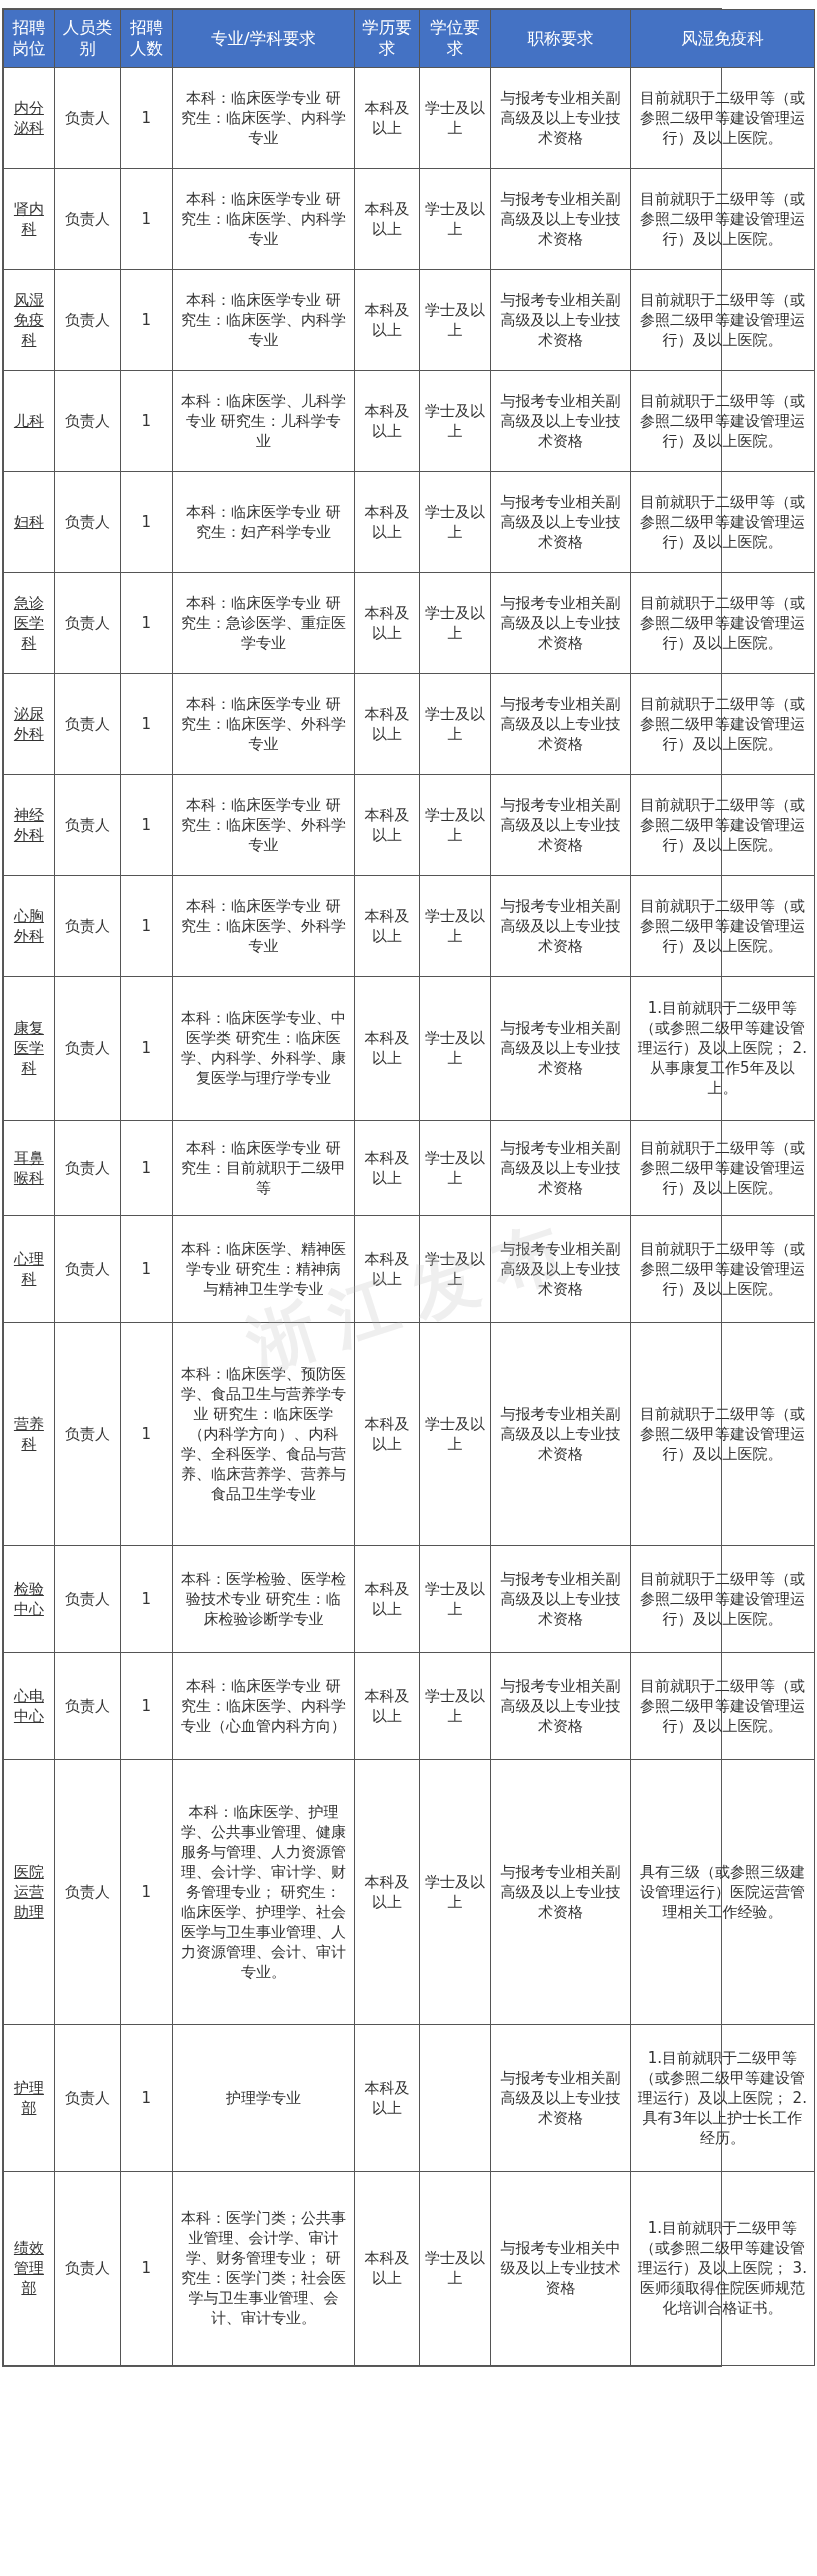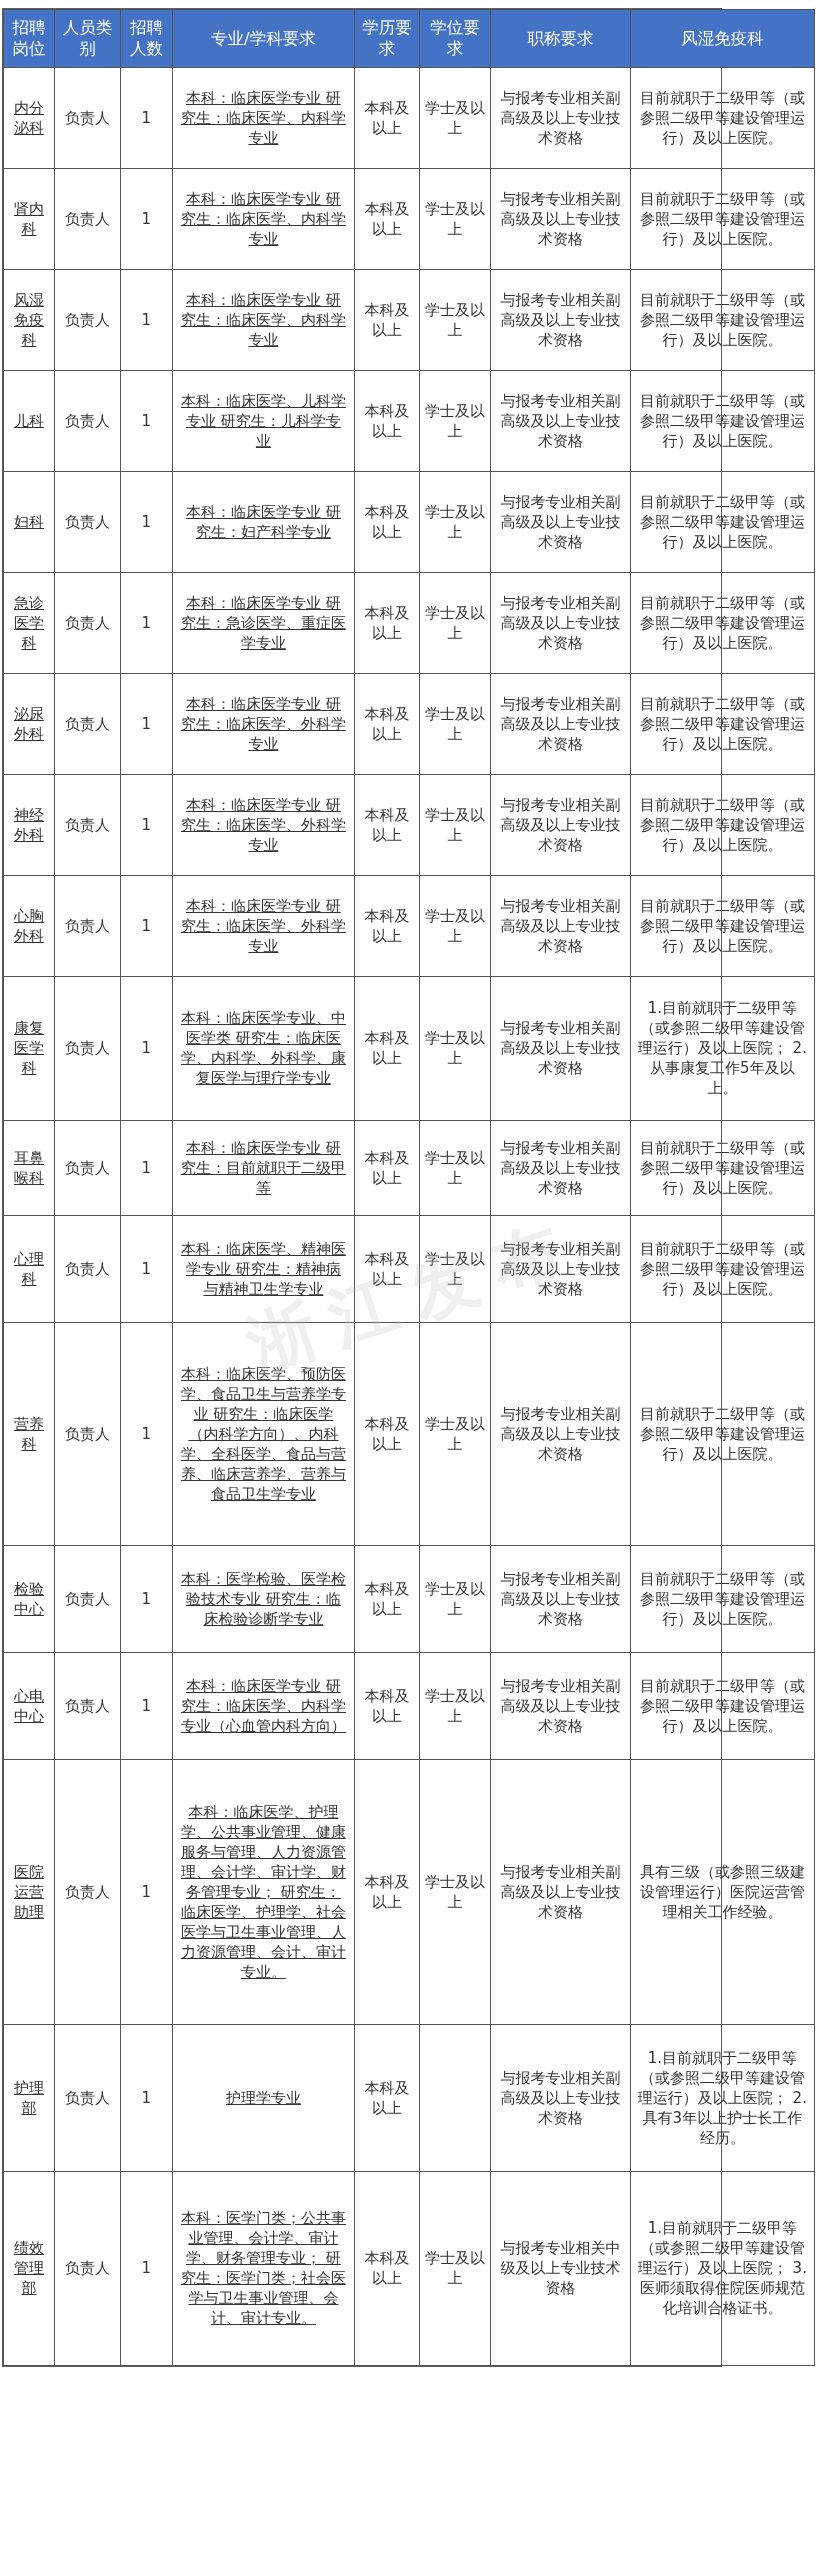--- a/index.html
+++ b/index.html
@@ -17,21 +17,21 @@
     th, td {
       border: 1.5px solid #555555;
       text-align: center; vertical-align: middle;
       padding: 1.9px 2.9px; word-break: break-all;
     }
     th {
       background: #4472C4; color: #ffffff; font-weight: normal;
       font-size: 16.5px; line-height: 21.3px; height: 53px;
     }
     td.pos { padding: 1.9px 3.9px; text-decoration: underline; }
-    td.major { padding: 2.9px 5.8px; text-decoration: underline; }
+    td.major { padding: 2.9px 5.8px; }
     td.other { padding: 2.9px 4.8px; }
     .watermark {
       position: absolute; left: 242px; top: 1251px;
       font-family: "DejaVu Sans", sans-serif; font-size: 68px; font-weight: bold;
       color: rgba(180,180,180,0.22); transform: rotate(-18deg);
       pointer-events: none; letter-spacing: 17.5px;
     }
   </style>
 </head>
 <body>

